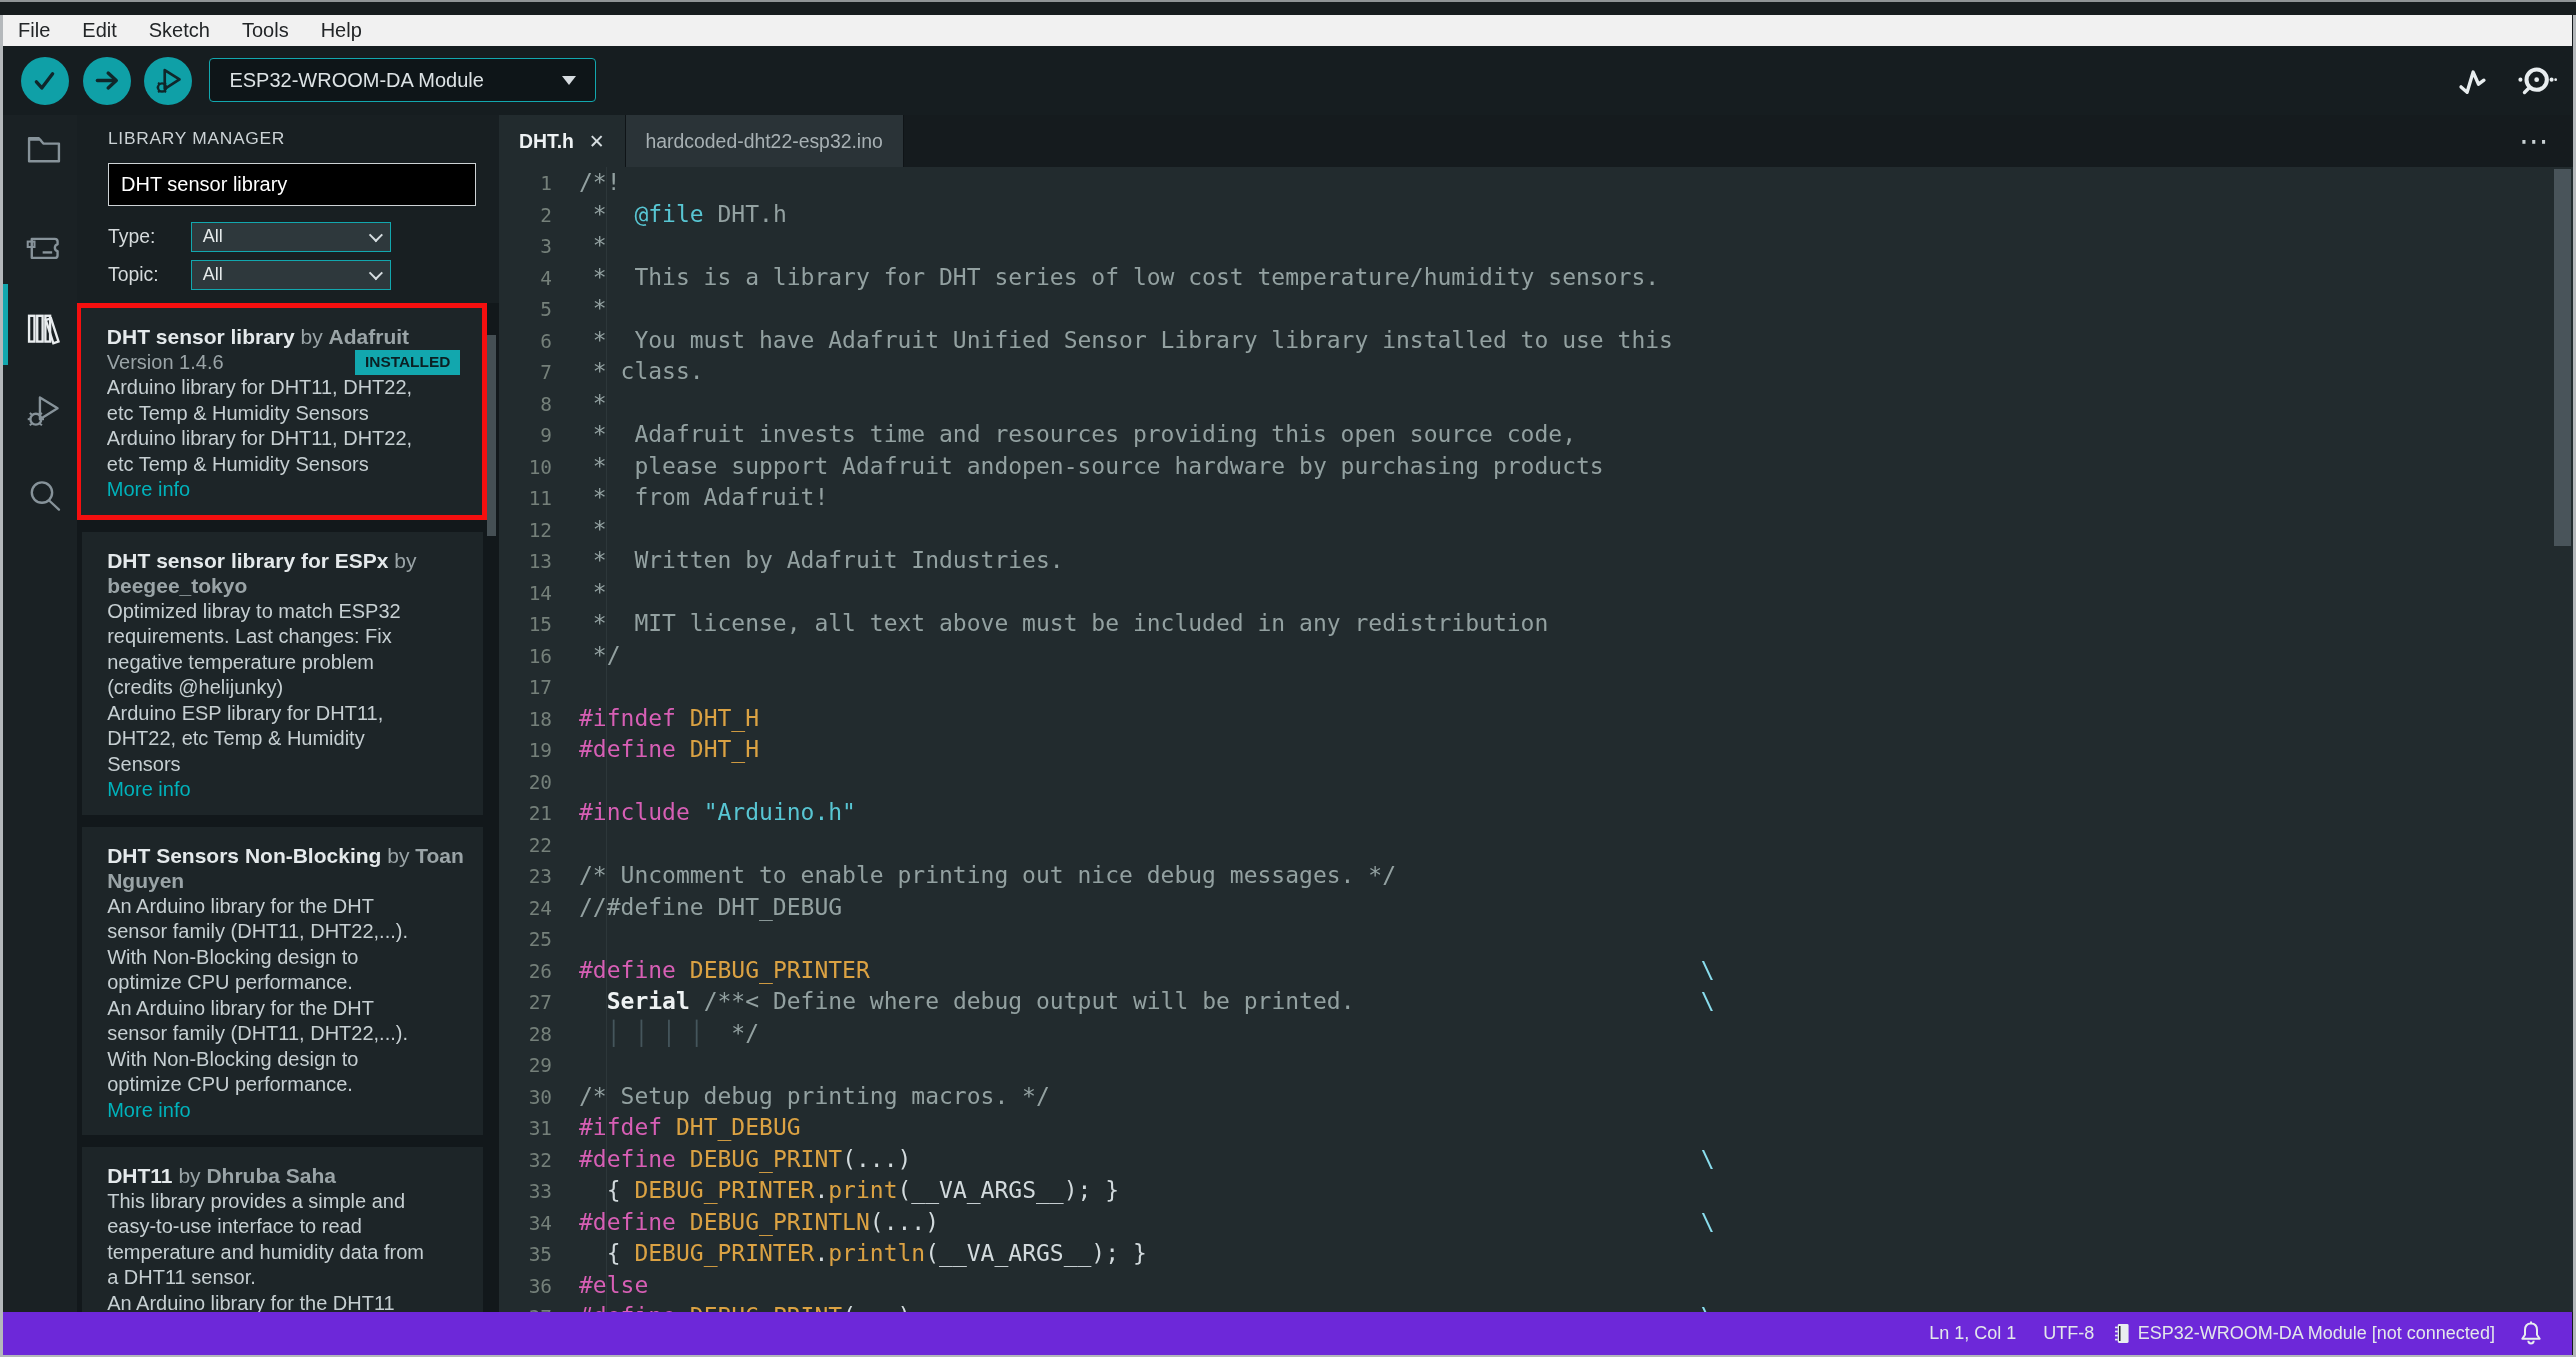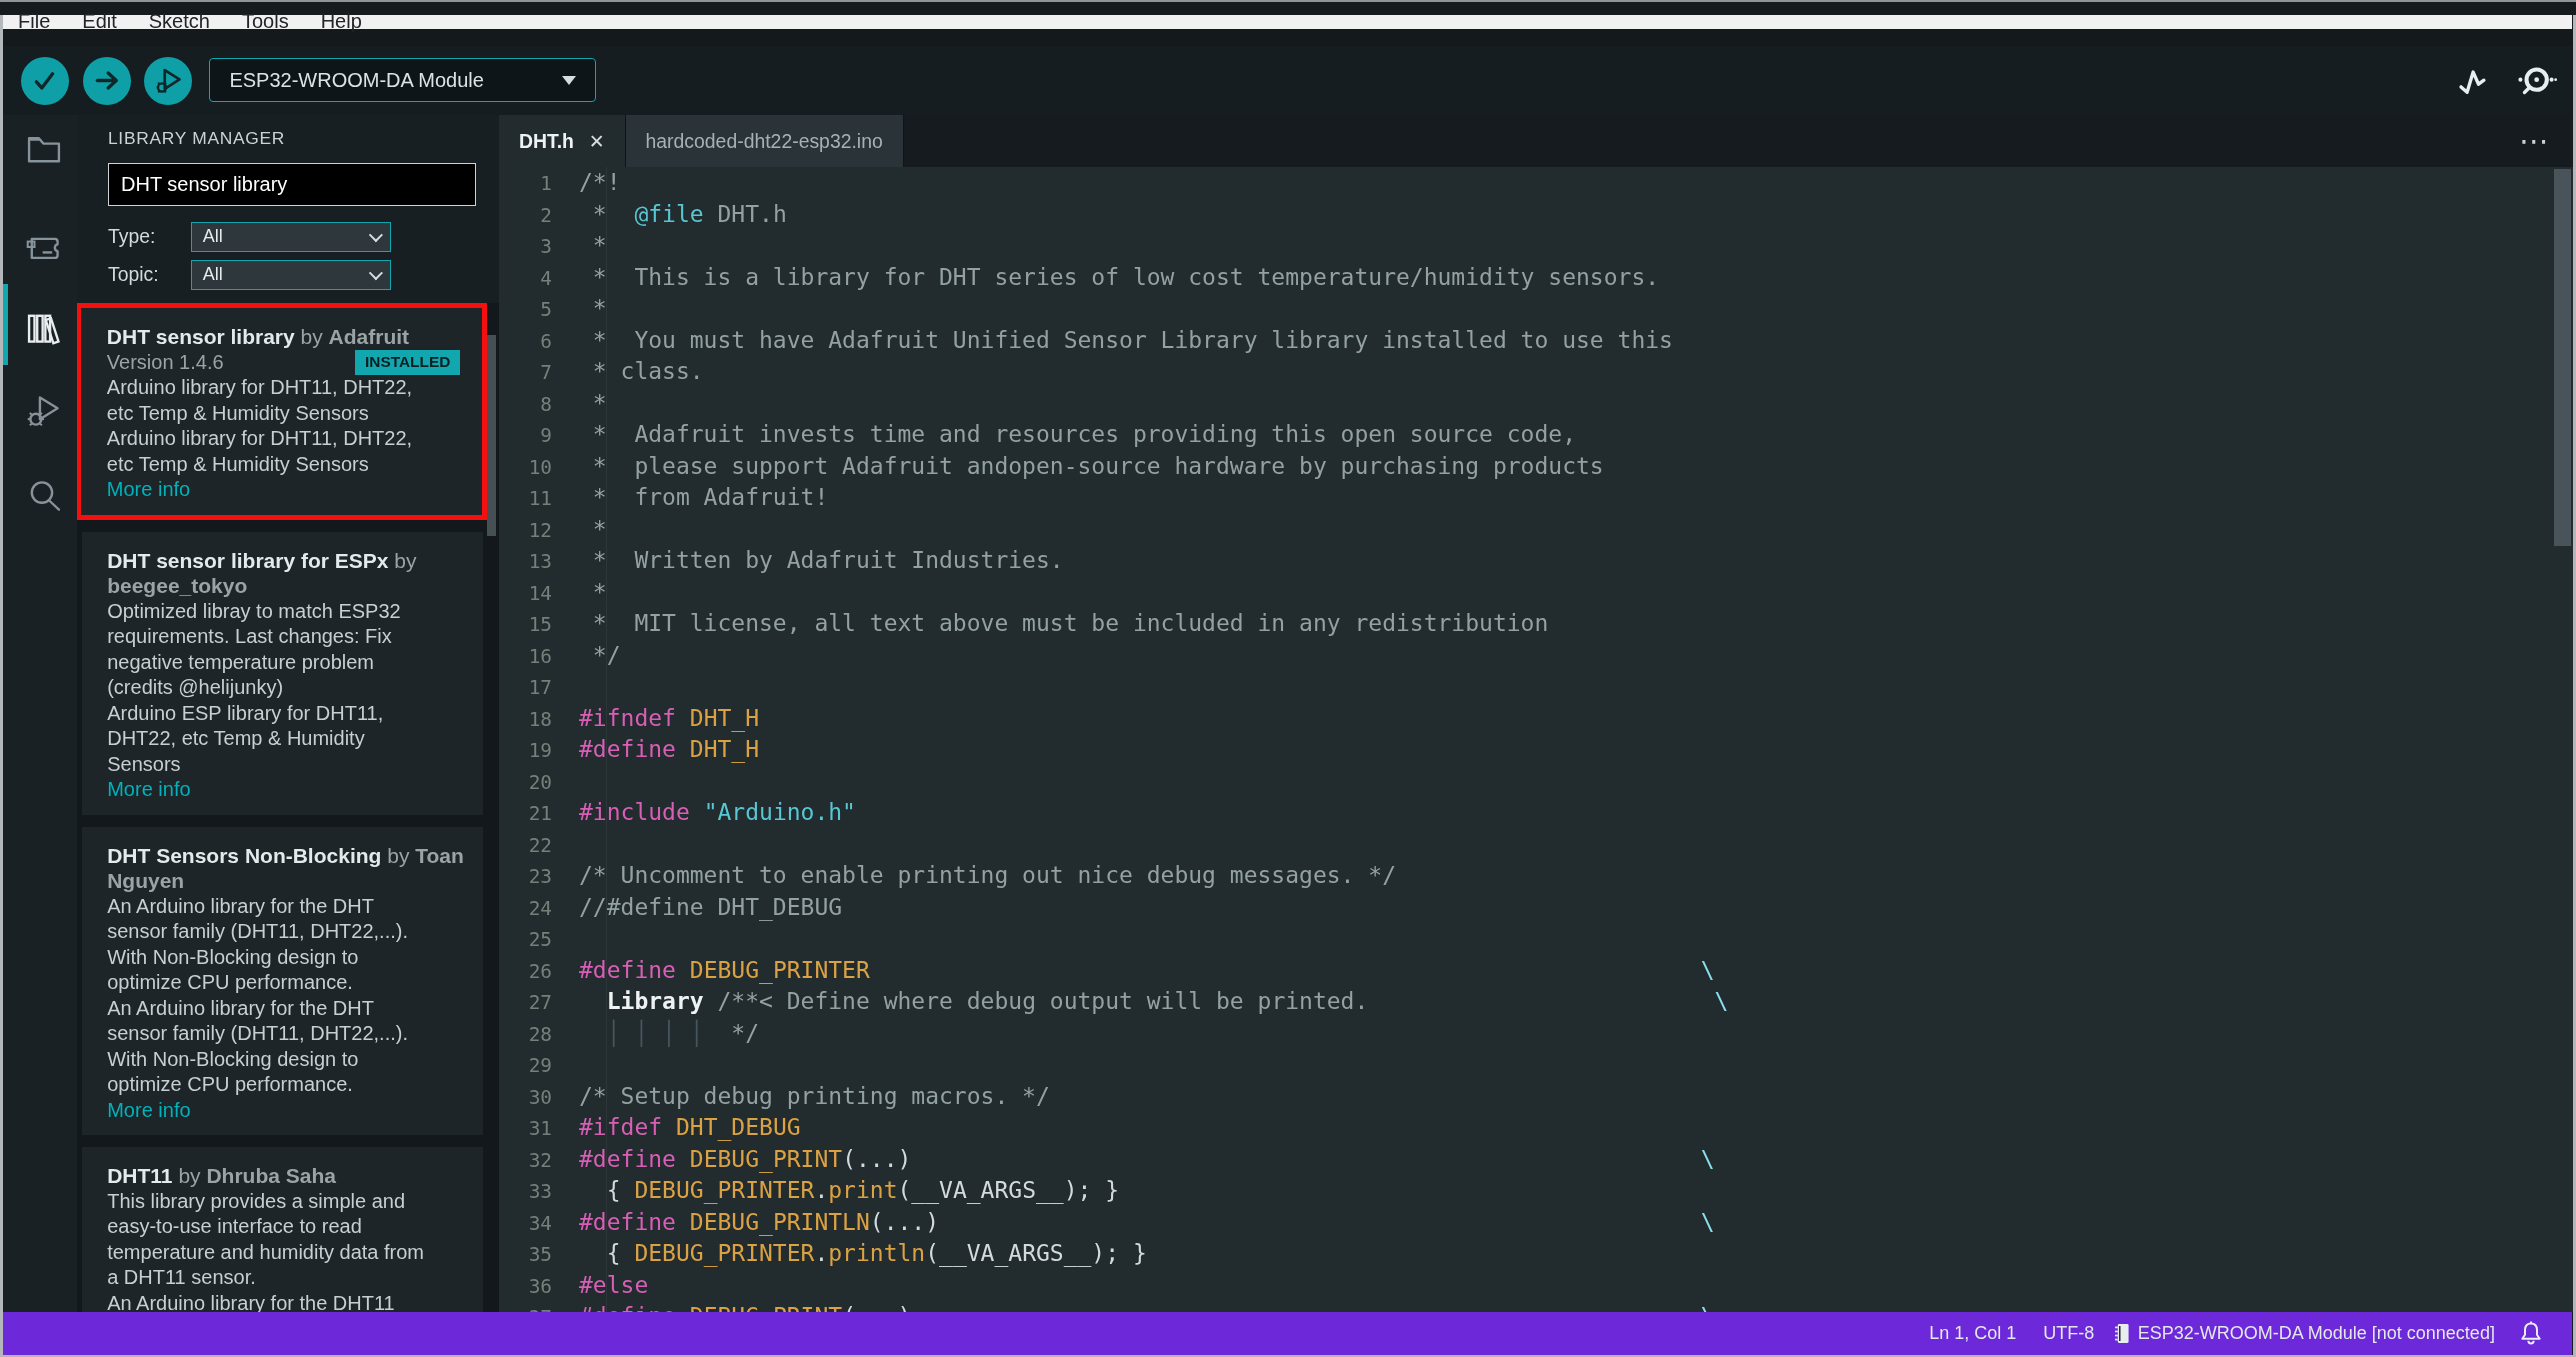--- a/index.html
+++ b/index.html
@@ -6,21 +6,21 @@
   body { background:#3a3f42; font-family:"Liberation Sans", sans-serif; }
   .app { position:relative; width:2576px; height:1358px; background:#14191c; overflow:hidden; }
 
   
   .win-top-strip { position:absolute; left:0; top:0; width:2576px; height:14.7px; background:#161c1e; border-top:2px solid #8f9496; }
   .win-border-left { position:absolute; left:0; top:14.7px; width:3.4px; bottom:0; background:#b4b8bb; }
   .win-border-right { position:absolute; right:0; top:14.7px; width:3.4px; bottom:0; background:#b4b8bb; }
   .win-border-bottom { position:absolute; left:0; bottom:0; width:2576px; height:3.4px; background:#b4b8bb; }
 
   
-  .menubar { position:absolute; left:3.4px; top:14.7px; width:2569px; height:14px; background:#f1f1f1; display:flex; align-items:center; padding-left:14.7px; }
+  .menubar { position:absolute; left:3.4px; top:14.7px; width:2569px; height:31px; background:#f1f1f1; display:flex; align-items:center; padding-left:14.7px; }
   .menu-item { font-size:20px; color:#222527; padding:0 16px; height:31px; line-height:31px; cursor:default; }
   .menu-item:first-child { padding-left:0; }
 
   
   .toolbar { position:absolute; left:3.4px; top:46px; width:2569px; height:70px; background:#161d20; }
   .tb-circle { position:absolute; top:10.7px; width:48px; height:48px; border-radius:50%; background:#0fa0a7; display:flex; align-items:center; justify-content:center; }
   .tb-verify { left:17.4px; } .tb-upload { left:80px; } .tb-debug { left:141px; }
   .board-selector { position:absolute; left:206px; top:12px; width:387px; height:44px; background:#0e1518; border:1.3px solid #12a7ae; border-radius:4px; display:flex; align-items:center; padding:0 19px; }
   .board-selector-label { color:#dde3e5; font-size:20px; flex:1; }
   .board-caret { width:0; height:0; border-left:7.4px solid transparent; border-right:7.4px solid transparent; border-top:9.4px solid #d6dce0; margin-left:10.7px; }
@@ -307,21 +307,21 @@
         <div class="code-line"><span class="ln">17</span><span class="code-text"></span></div>
         <div class="code-line"><span class="ln">18</span><span class="code-text"><span class="tk-k">#ifndef</span><span class="tk-w"> </span><span class="tk-m">DHT_H</span></span></div>
         <div class="code-line"><span class="ln">19</span><span class="code-text"><span class="tk-k">#define</span><span class="tk-w"> </span><span class="tk-m">DHT_H</span></span></div>
         <div class="code-line"><span class="ln">20</span><span class="code-text"></span></div>
         <div class="code-line"><span class="ln">21</span><span class="code-text"><span class="tk-k">#include</span><span class="tk-w"> </span><span class="tk-s">"Arduino.h"</span></span></div>
         <div class="code-line"><span class="ln">22</span><span class="code-text"></span></div>
         <div class="code-line"><span class="ln">23</span><span class="code-text"><span class="tk-c">/* Uncomment to enable printing out nice debug messages. */</span></span></div>
         <div class="code-line"><span class="ln">24</span><span class="code-text"><span class="tk-c">//#define DHT_DEBUG</span></span></div>
         <div class="code-line"><span class="ln">25</span><span class="code-text"></span></div>
         <div class="code-line"><span class="ln">26</span><span class="code-text"><span class="tk-k">#define</span><span class="tk-w"> </span><span class="tk-m">DEBUG_PRINTER</span><span class="tk-w">                                                            </span><span class="tk-b">\</span></span></div>
-        <div class="code-line"><span class="ln">27</span><span class="code-text"><span class="tk-w">  </span><span class="tk-serial">Library</span><span class="tk-w"> </span><span class="tk-c">/**&lt; Define where debug output will be printed.</span><span class="tk-w">                         </span><span class="tk-b">\</span></span></div>
+        <div class="code-line"><span class="ln">27</span><span class="code-text"><span class="tk-w">  </span><span class="tk-serial">Serial</span><span class="tk-w"> </span><span class="tk-c">/**&lt; Define where debug output will be printed.</span><span class="tk-w">                         </span><span class="tk-b">\</span></span></div>
         <div class="code-line"><span class="ln">28</span><span class="code-text"><span class="tk-g">  │ │ │ │</span><span class="tk-c">  */</span></span></div>
         <div class="code-line"><span class="ln">29</span><span class="code-text"></span></div>
         <div class="code-line"><span class="ln">30</span><span class="code-text"><span class="tk-c">/* Setup debug printing macros. */</span></span></div>
         <div class="code-line"><span class="ln">31</span><span class="code-text"><span class="tk-k">#ifdef</span><span class="tk-w"> </span><span class="tk-m">DHT_DEBUG</span></span></div>
         <div class="code-line"><span class="ln">32</span><span class="code-text"><span class="tk-k">#define</span><span class="tk-w"> </span><span class="tk-m">DEBUG_PRINT</span><span class="tk-w">(...)</span><span class="tk-w">                                                         </span><span class="tk-b">\</span></span></div>
         <div class="code-line"><span class="ln">33</span><span class="code-text"><span class="tk-w">  { </span><span class="tk-m">DEBUG_PRINTER</span><span class="tk-w">.</span><span class="tk-m">print</span><span class="tk-w">(__VA_ARGS__); }</span></span></div>
         <div class="code-line"><span class="ln">34</span><span class="code-text"><span class="tk-k">#define</span><span class="tk-w"> </span><span class="tk-m">DEBUG_PRINTLN</span><span class="tk-w">(...)</span><span class="tk-w">                                                       </span><span class="tk-b">\</span></span></div>
         <div class="code-line"><span class="ln">35</span><span class="code-text"><span class="tk-w">  { </span><span class="tk-m">DEBUG_PRINTER</span><span class="tk-w">.</span><span class="tk-m">println</span><span class="tk-w">(__VA_ARGS__); }</span></span></div>
         <div class="code-line"><span class="ln">36</span><span class="code-text"><span class="tk-k">#else</span></span></div>
         <div class="code-line"><span class="ln">37</span><span class="code-text"><span class="tk-k">#define</span><span class="tk-w"> </span><span class="tk-m">DEBUG_PRINT</span><span class="tk-w">(...)</span><span class="tk-w">                                                         </span><span class="tk-b">\</span></span></div>

